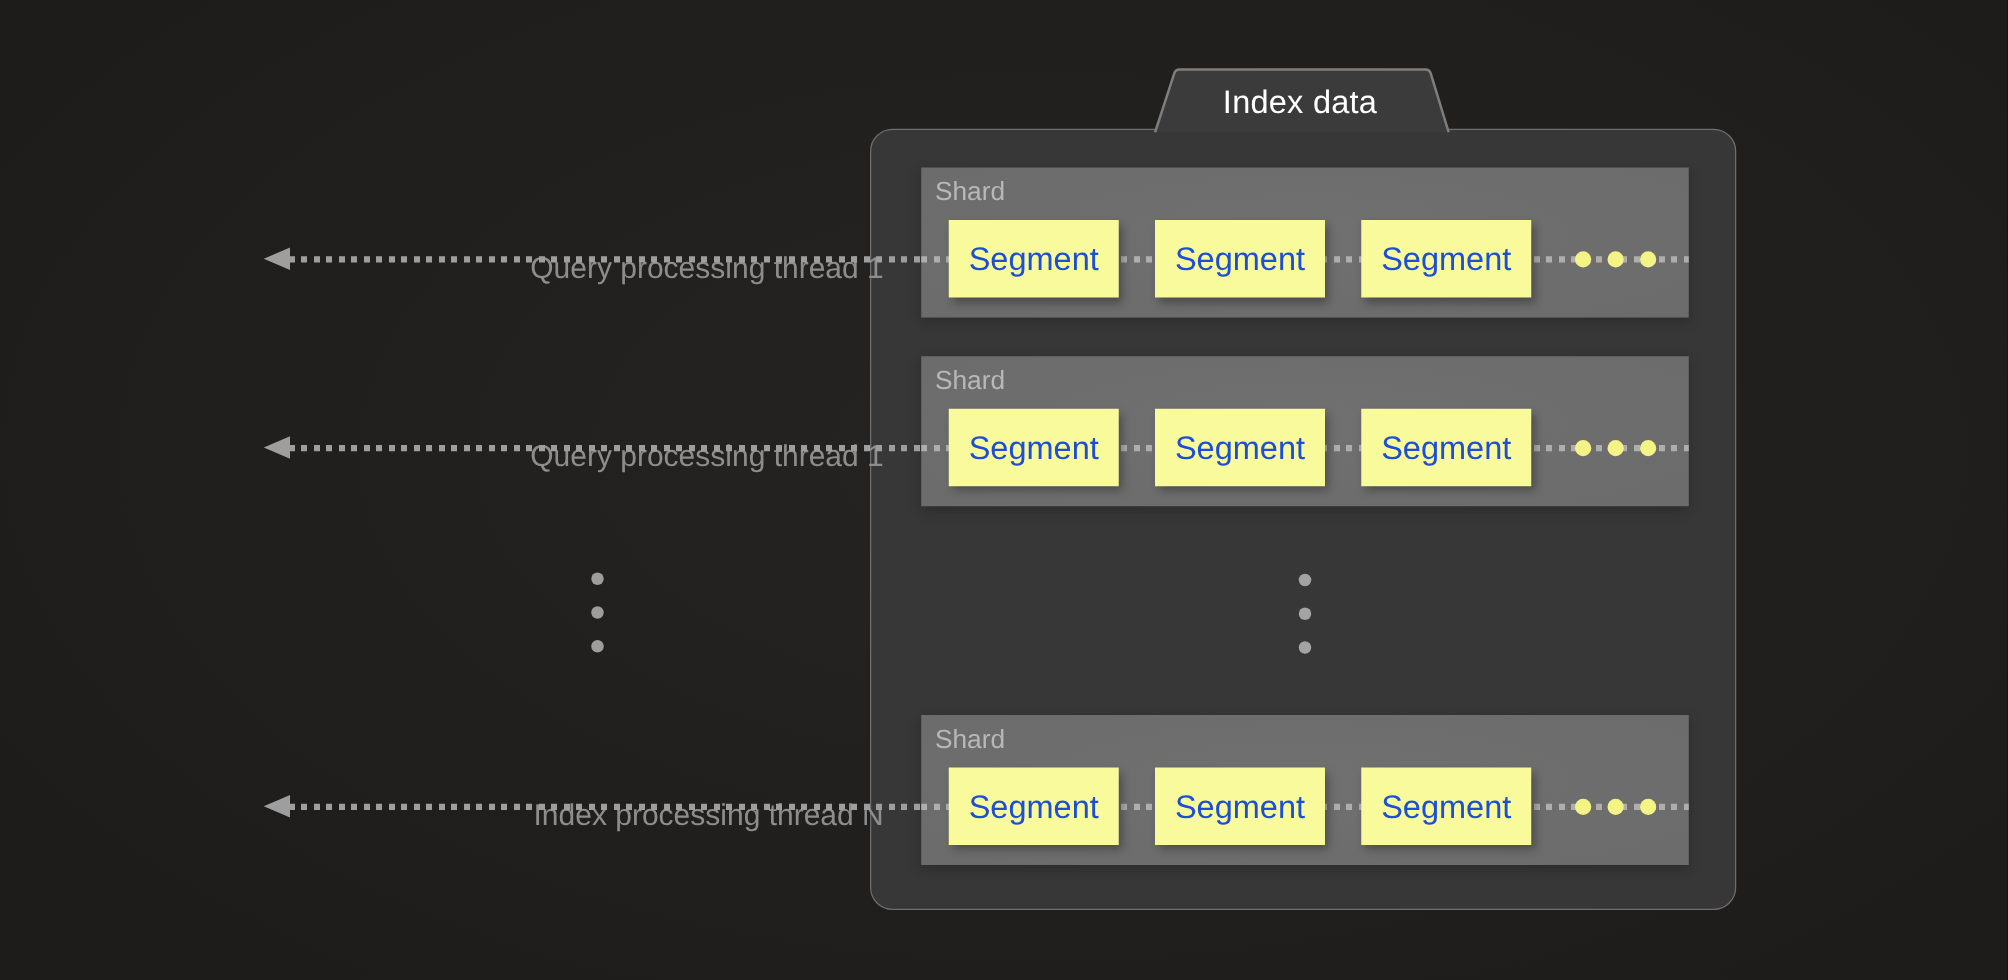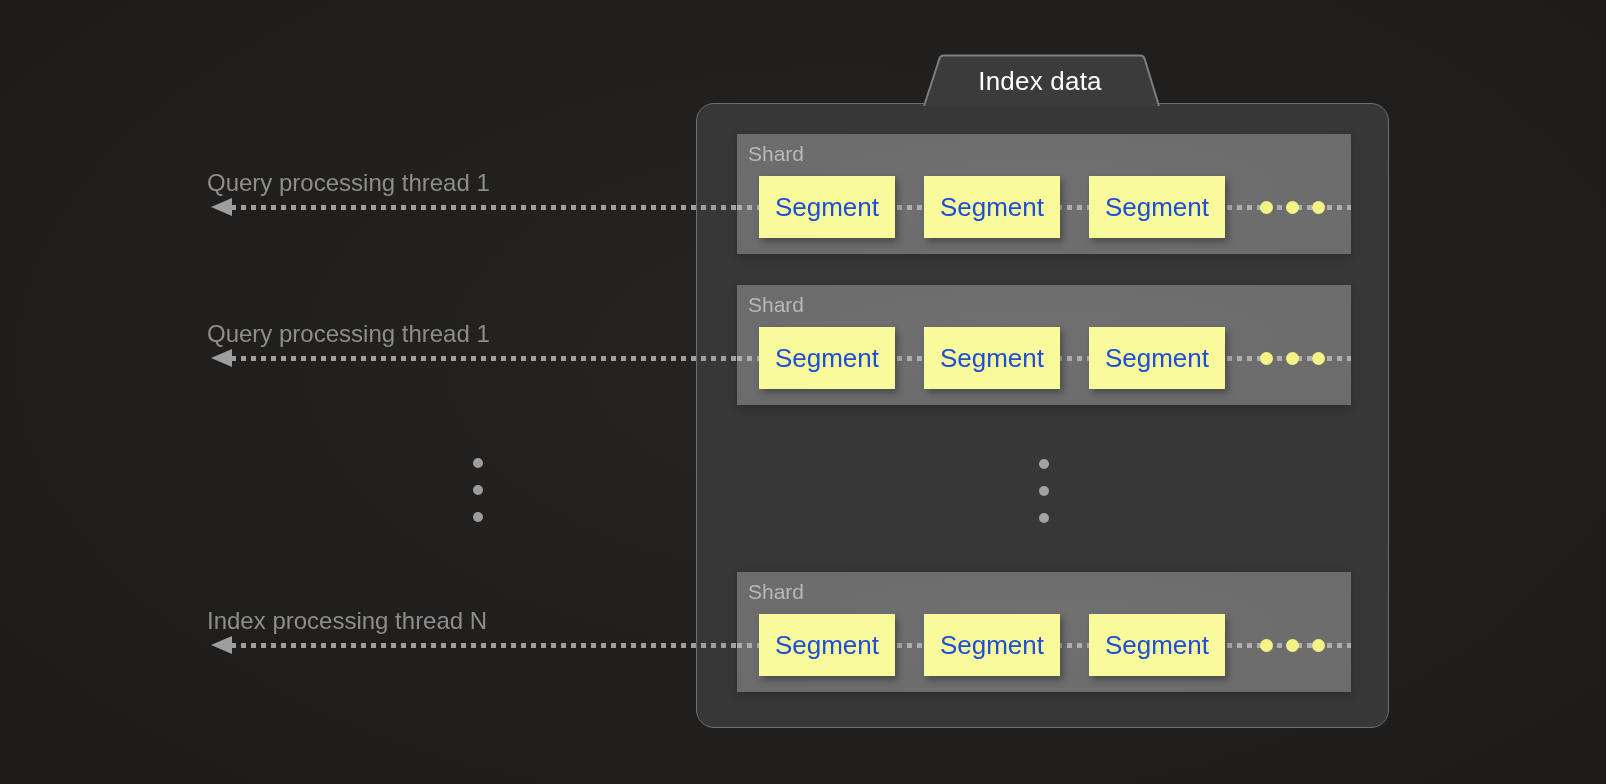--- a/index.html
+++ b/index.html
@@ -57,22 +57,22 @@
   .thread-line{
     position:absolute;left:231px;width:506px;height:5px;z-index:6;
     background:repeating-linear-gradient(90deg,#9e9e9e 0 5px,transparent 5px 10px);
   }
   .thread-head{
     position:absolute;left:211px;width:0;height:0;z-index:6;
     border-top:9px solid transparent;border-bottom:9px solid transparent;
     border-right:21px solid #9e9e9e;
   }
   .thread-label{
-    position:absolute;left:207px;width:500px;text-align:left;
-    font-size:24px;color:#8d8d8d;z-index:6;line-height:26px;
+    position:absolute;left:207px;width:500px;text-align:right;
+    font-size:24px;color:#8d8d8d;z-index:6;line-height:26px;margin-top:32px;
   }
   .t1 .thread-line{top:205px;} .t1 .thread-head{top:198px;} .t1 .thread-label{top:170px;}
   .t2 .thread-line{top:356px;} .t2 .thread-head{top:349px;} .t2 .thread-label{top:321px;}
   .t3 .thread-line{top:643px;} .t3 .thread-head{top:636px;} .t3 .thread-label{top:608px;}
   
   .vdot{position:absolute;width:10px;height:10px;border-radius:50%;}
   .vdots-left .vdot{left:473px;background:#9d9d9d;}
   .vdots-left .v1{top:458px;} .vdots-left .v2{top:485px;} .vdots-left .v3{top:512px;}
   .vdots-center .vdot{left:342px;background:#a3a3a3;}
   .vdots-center .v1{top:355px;} .vdots-center .v2{top:382px;} .vdots-center .v3{top:409px;}

